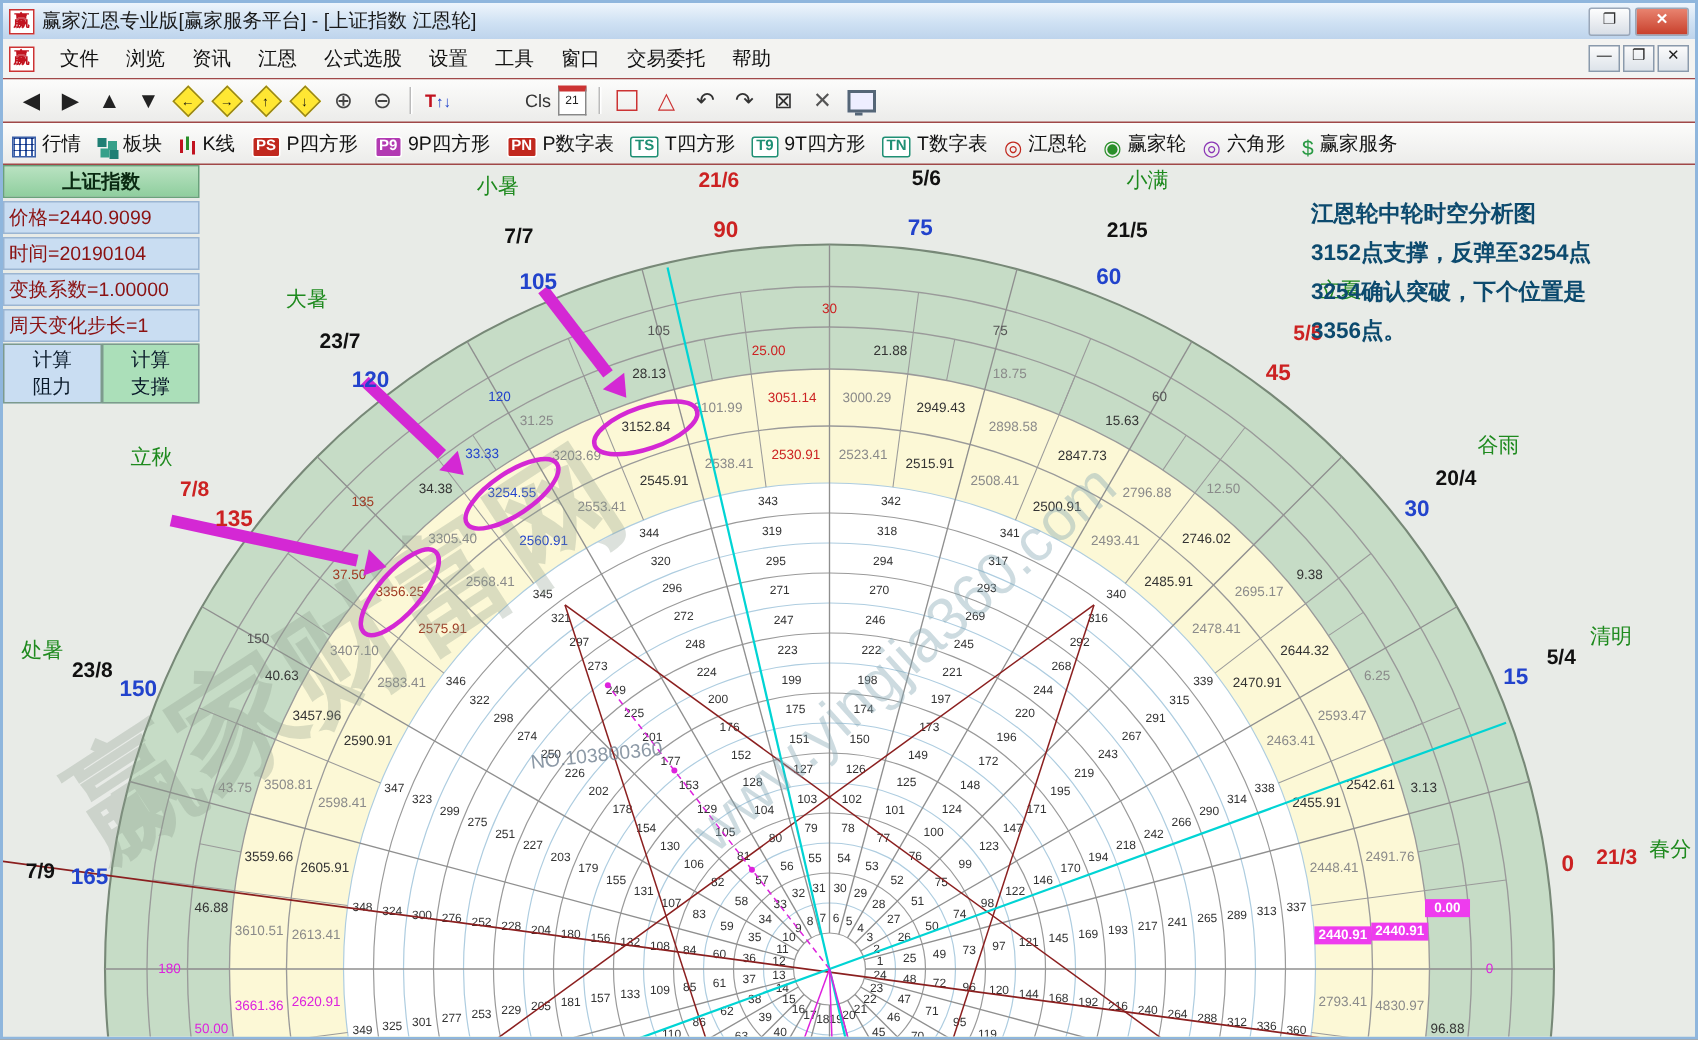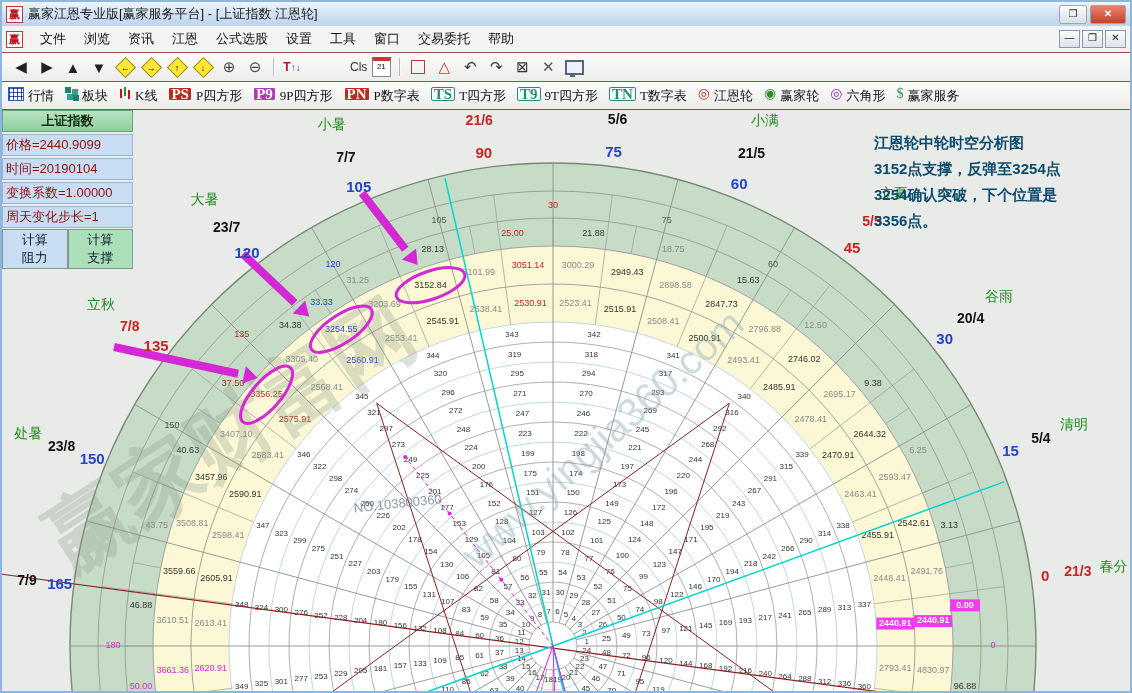--- a/index.html
+++ b/index.html
@@ -35,23 +35,23 @@
     display:flex;align-items:center;justify-content:center;}
   .diam>span{transform:rotate(-45deg);font-size:9px;color:#111;font-weight:bold;}
   .cal{width:17px;height:15px;border:1px solid #888;background:#fff;font-size:8px;line-height:11px;
     text-align:center;color:#222;border-top:4px solid #c33;}
   .sq-red{width:12px;height:12px;border:1px solid #c33;}
   .monitor{width:15px;height:11px;border:2px solid #567;position:relative;background:#eef;}
   .monitor:after{content:"";position:absolute;left:3px;bottom:-4px;width:5px;height:2px;background:#567;}
   .cls-txt{font-size:12px;color:#333;margin-left:44px;}
   .tud{font-size:12px;font-weight:bold;color:#c1121f;}
   .tud small{color:#2244cc;font-size:10px;}
-  .tb2-item{display:flex;align-items:flex-start;margin-right:11px;cursor:default;font-family:Liberation Serif, serif;}
+  .tb2-item{display:flex;align-items:flex-end;margin-right:11px;cursor:default;}
   .tb2-item .lbl{margin-left:4px;}
-  .badge{font-size:15px;font-weight:bold;padding:1px 2px;border-radius:2px;line-height:10px;}
+  .badge{font-size:10px;font-weight:bold;padding:1px 2px;border-radius:2px;line-height:10px;}
   .icon-grid{width:14px;height:12px;border:1px solid #3a5fa8;
     background:linear-gradient(#fff,#fff) padding-box,
     repeating-linear-gradient(#3a5fa8 0 1px,#fff 1px 4px),repeating-linear-gradient(90deg,#3a5fa8 0 1px,#fff 1px 4px);
     background-blend-mode:multiply;}
   .icon-blocks{width:13px;height:13px;position:relative;}
   .icon-blocks:before{content:"";position:absolute;left:0;top:0;width:6px;height:6px;background:#1f7f74;
     box-shadow:7px 2px 0 #36a08a,2px 7px 0 #36a08a,8px 8px 0 #1f7f74;}
   .icon-kline{width:12px;height:14px;position:relative;}
   .icon-kline:before{content:"";position:absolute;left:1px;top:2px;width:2px;height:9px;background:#c1121f;
     box-shadow:4px -2px 0 #2a8f2a,8px 1px 0 #c1121f;}

